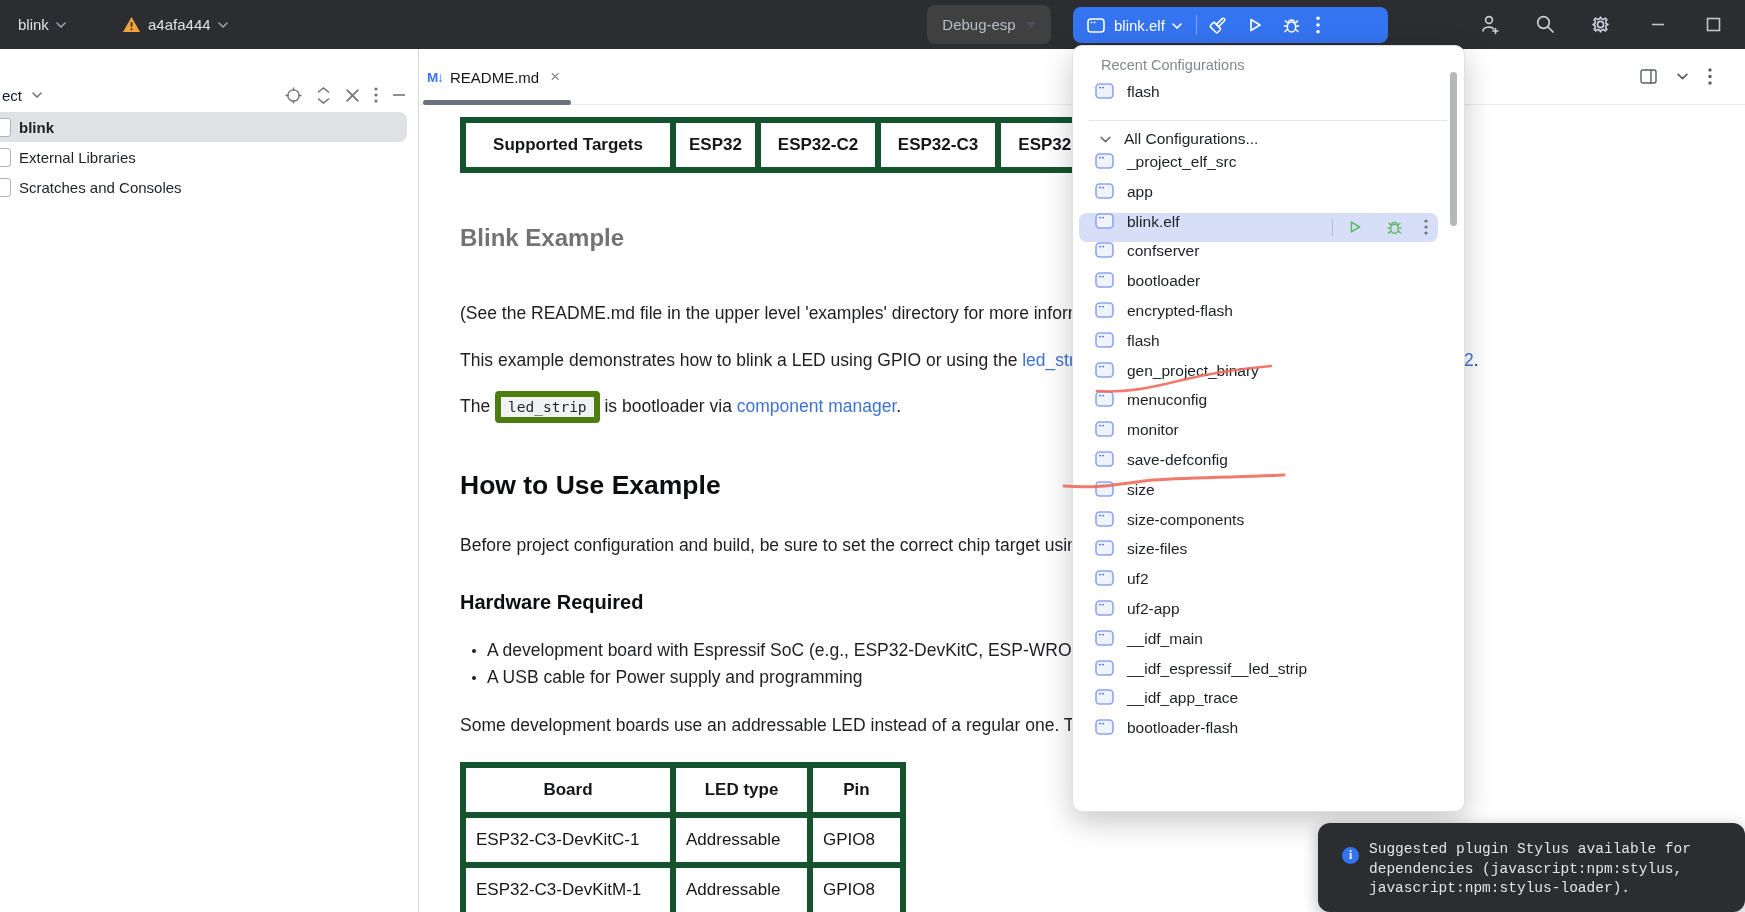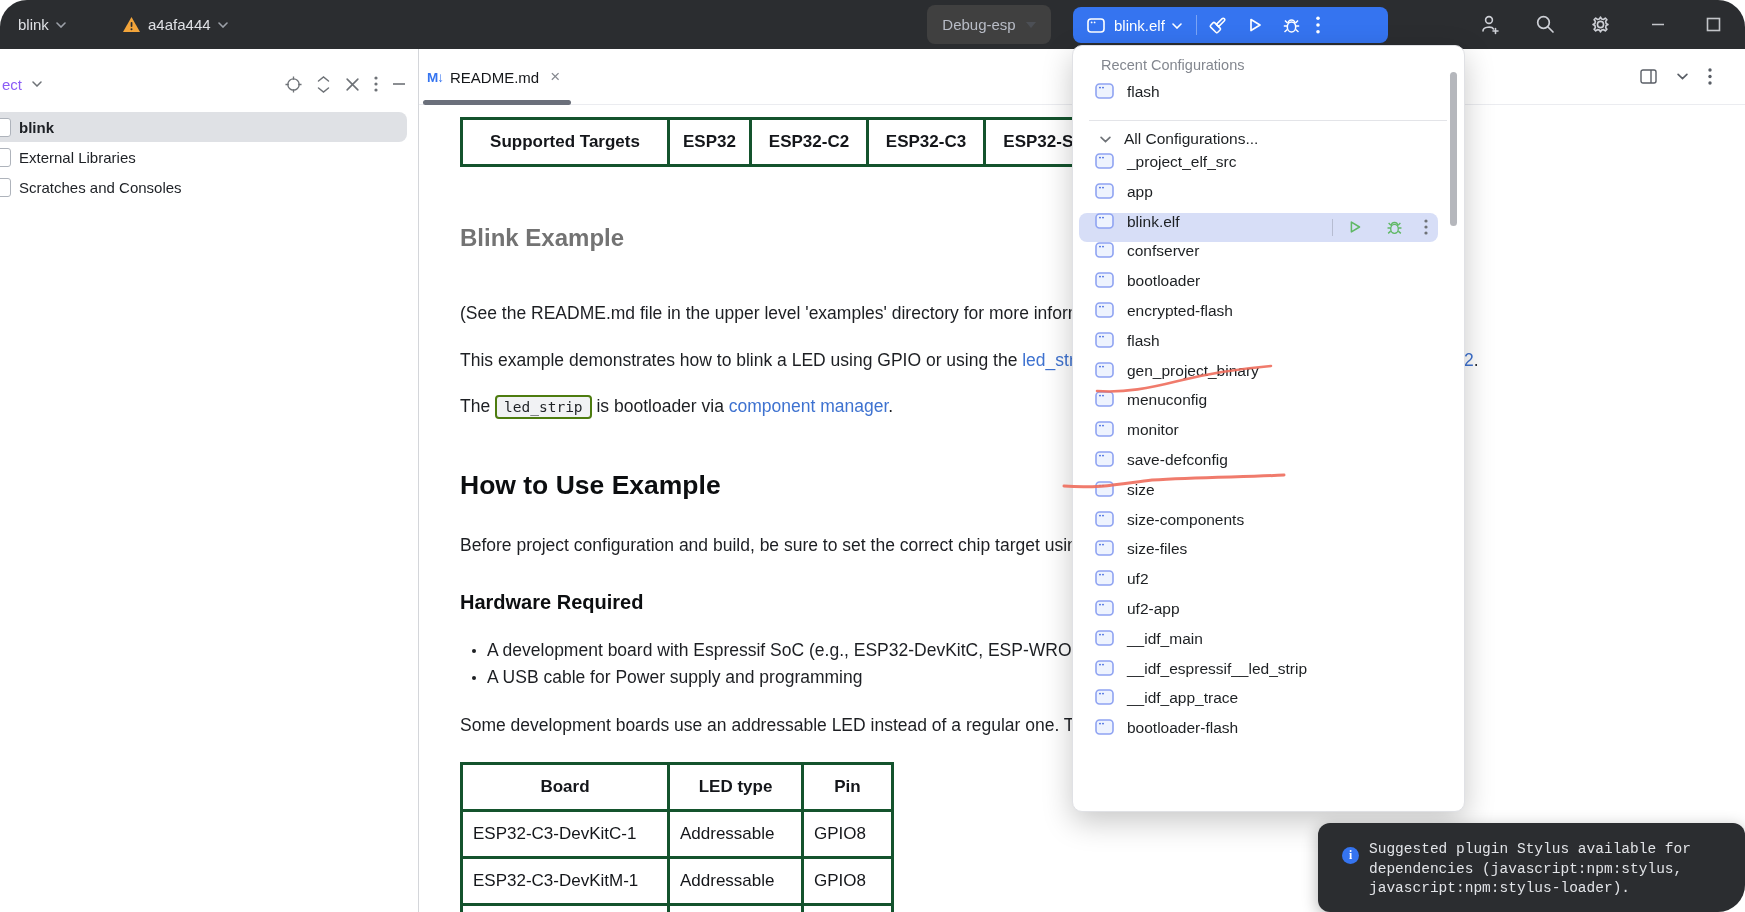--- a/index.html
+++ b/index.html
@@ -1,39 +1,39 @@
 <!DOCTYPE html>
 <html><head>
 <meta charset="utf-8">
 <style>
   html,body{margin:0;padding:0;background:#fff;}
   #app{position:relative;width:1745px;height:912px;overflow:hidden;
-       font-family:"Liberation Sans",sans-serif;background:#fff;border-radius:27px;}
+       font-family:"Liberation Sans",sans-serif;background:#fff;}
   .abs{position:absolute;}
   svg{display:block;}
 
   
   .topbar{left:0;top:0;width:1745px;height:49px;background:#2b2d30;z-index:10;}
   .tb-item{position:absolute;top:0;height:49px;display:flex;align-items:center;gap:7px;
            color:#dfe1e5;font-size:15px;cursor:default;}
   .chev{width:10px;height:6px;}
   .debug-btn{position:absolute;left:927px;top:5px;width:124px;height:39px;background:#404040;
              border-radius:8px;display:flex;align-items:center;justify-content:center;gap:10px;
              font-size:15px;color:#b8bcc6;}
   .debug-btn .dd{width:0;height:0;border-left:5px solid transparent;border-right:5px solid transparent;
              border-top:6px solid #4c4f55;}
   .run-widget{position:absolute;left:1073px;top:7px;width:315px;height:36px;background:#3574f0;
               border-radius:8px;display:flex;align-items:center;color:#fff;font-size:15px;}
   .rw-sep{width:1px;height:20px;background:rgba(255,255,255,.35);margin:0 2px;}
   .tb-icon{position:absolute;top:12px;width:24px;height:24px;color:#ced0d6;display:flex;
            align-items:center;justify-content:center;}
 
   
-  .panel-header{left:0;top:56px;width:418px;height:56px;background:#fff;display:flex;
-                align-items:center;font-size:15px;color:#8b5cf6;z-index:2;}
+  .panel-header{left:0;top:67px;width:418px;height:56px;background:#fff;display:flex;
+                align-items:center;font-size:15px;color:#0f172a;z-index:2;}
   .ph-icons{position:absolute;right:12px;top:0;height:56px;display:flex;align-items:center;
             gap:14px;color:#6e7277;}
   .tree{left:0;top:112px;width:418px;z-index:2;}
   .tree-row{height:30px;display:flex;align-items:center;font-size:15px;color:#1d2025;width:418px;}
   .tree-row.selected{background:#dfe1e5;border-radius:0 8px 8px 0;width:407px;font-weight:bold;}
   .tree-ico{width:17px;height:17px;margin-left:-8px;margin-right:8px;position:relative;
             border:1.6px solid #aeb3bb;border-radius:3px;background:#fff;flex:0 0 auto;}
   .tree-row.scratch .tree-ico::after{content:"";position:absolute;left:-4px;bottom:-4px;width:9px;
             height:9px;border-radius:50%;background:#3574f0;border:1.5px solid #fff;}
   .v-divider{left:418px;top:49px;width:1px;height:863px;background:#d4d6da;z-index:3;}
@@ -45,26 +45,26 @@
   .md-ico{color:#3574f0;font-weight:bold;font-size:13.5px;letter-spacing:-1px;}
   .tab-close{color:#85888f;font-size:17px;margin-left:4px;}
   .tab-underline{left:423px;top:100px;width:148px;height:5px;background:#6b707b;border-radius:3px;}
   .ed-actions{left:1640px;top:68px;display:flex;gap:20px;color:#595e66;align-items:center;}
   .md-h1{left:460px;top:224px;font-size:24px;font-weight:bold;color:#737373;white-space:nowrap;}
   .md-h2{left:460px;top:470px;font-size:26.5px;font-weight:bold;color:#0c0e10;white-space:nowrap;}
   .md-h3{left:460px;top:591px;font-size:20px;font-weight:bold;color:#0c0e10;white-space:nowrap;}
   .md-p{font-size:17.5px;white-space:nowrap;color:#1d1f23;}
   .md-link{color:#3e72d0;}
   .code-chip{font-family:"DejaVu Sans Mono",monospace;font-size:14.5px;background:#f1f2f4;
-             border:2px solid #4d7c0f;border-radius:4px;padding:2px 7px;color:#1f2226;}
+             border:6px solid #4d7c0f;border-radius:4px;padding:2px 7px;color:#1f2226;}
   .bullet{font-size:17.5px;white-space:nowrap;color:#1d1f23;}
   .bullet::before{content:"";display:inline-block;width:4px;height:4px;border-radius:50%;
              background:#1d1f23;margin-right:11px;vertical-align:3.5px;}
   table.mdt{border-collapse:collapse;font-size:17px;color:#14161a;background:#fff;}
-  table.mdt th,table.mdt td{border:3px solid #14532d;height:44px;padding:0 10px;}
+  table.mdt th,table.mdt td{border:6px solid #14532d;height:44px;padding:0 10px;}
   table.mdt th{font-weight:bold;}
   .t1 th:nth-child(1){width:184px}.t1 th:nth-child(2){width:59px}
   .t1 th:nth-child(3){width:94px}.t1 th:nth-child(4){width:94px}.t1 th:nth-child(5){width:94px}
   .t2 th:nth-child(1),.t2 td:nth-child(1){width:184px}
   .t2 th:nth-child(2),.t2 td:nth-child(2){width:111px}
   .t2 th:nth-child(3),.t2 td:nth-child(3){width:67px}
 
   
   .popup{left:1072px;top:45px;width:391px;height:765px;background:#fff;border:1px solid #e0e1e5;
          border-radius:10px;box-shadow:0 10px 30px rgba(0,0,0,.22);z-index:40;}

